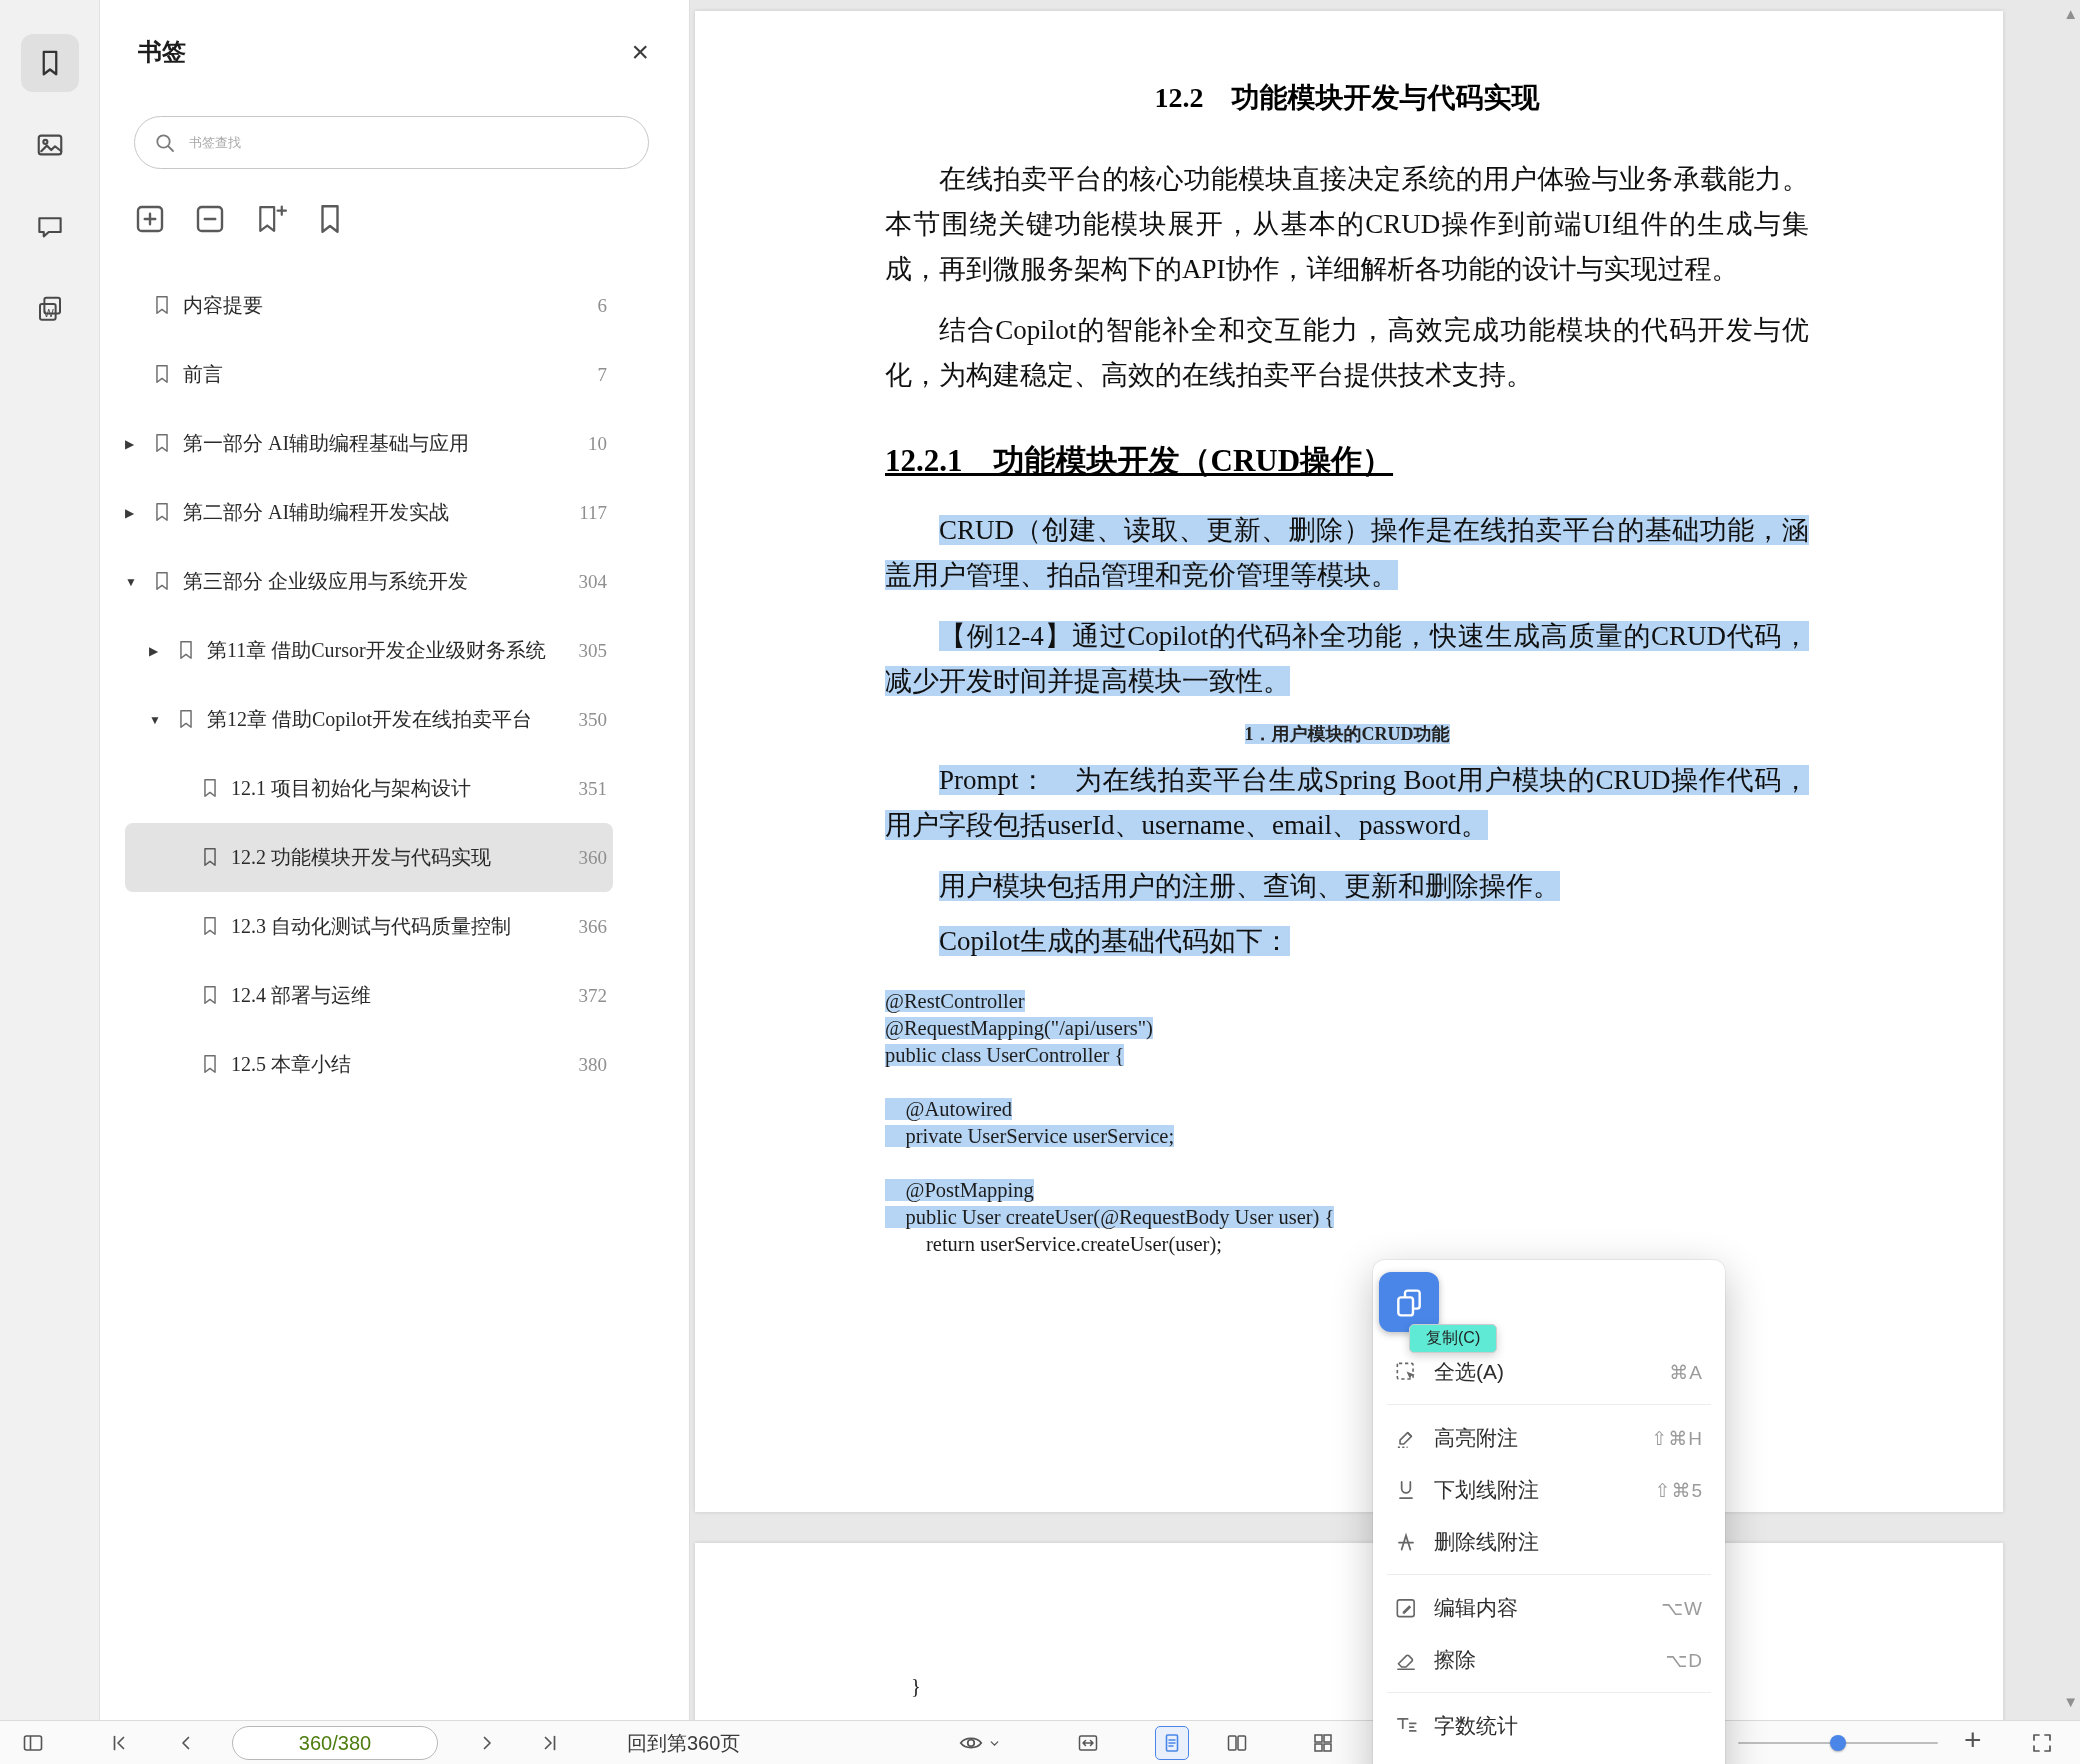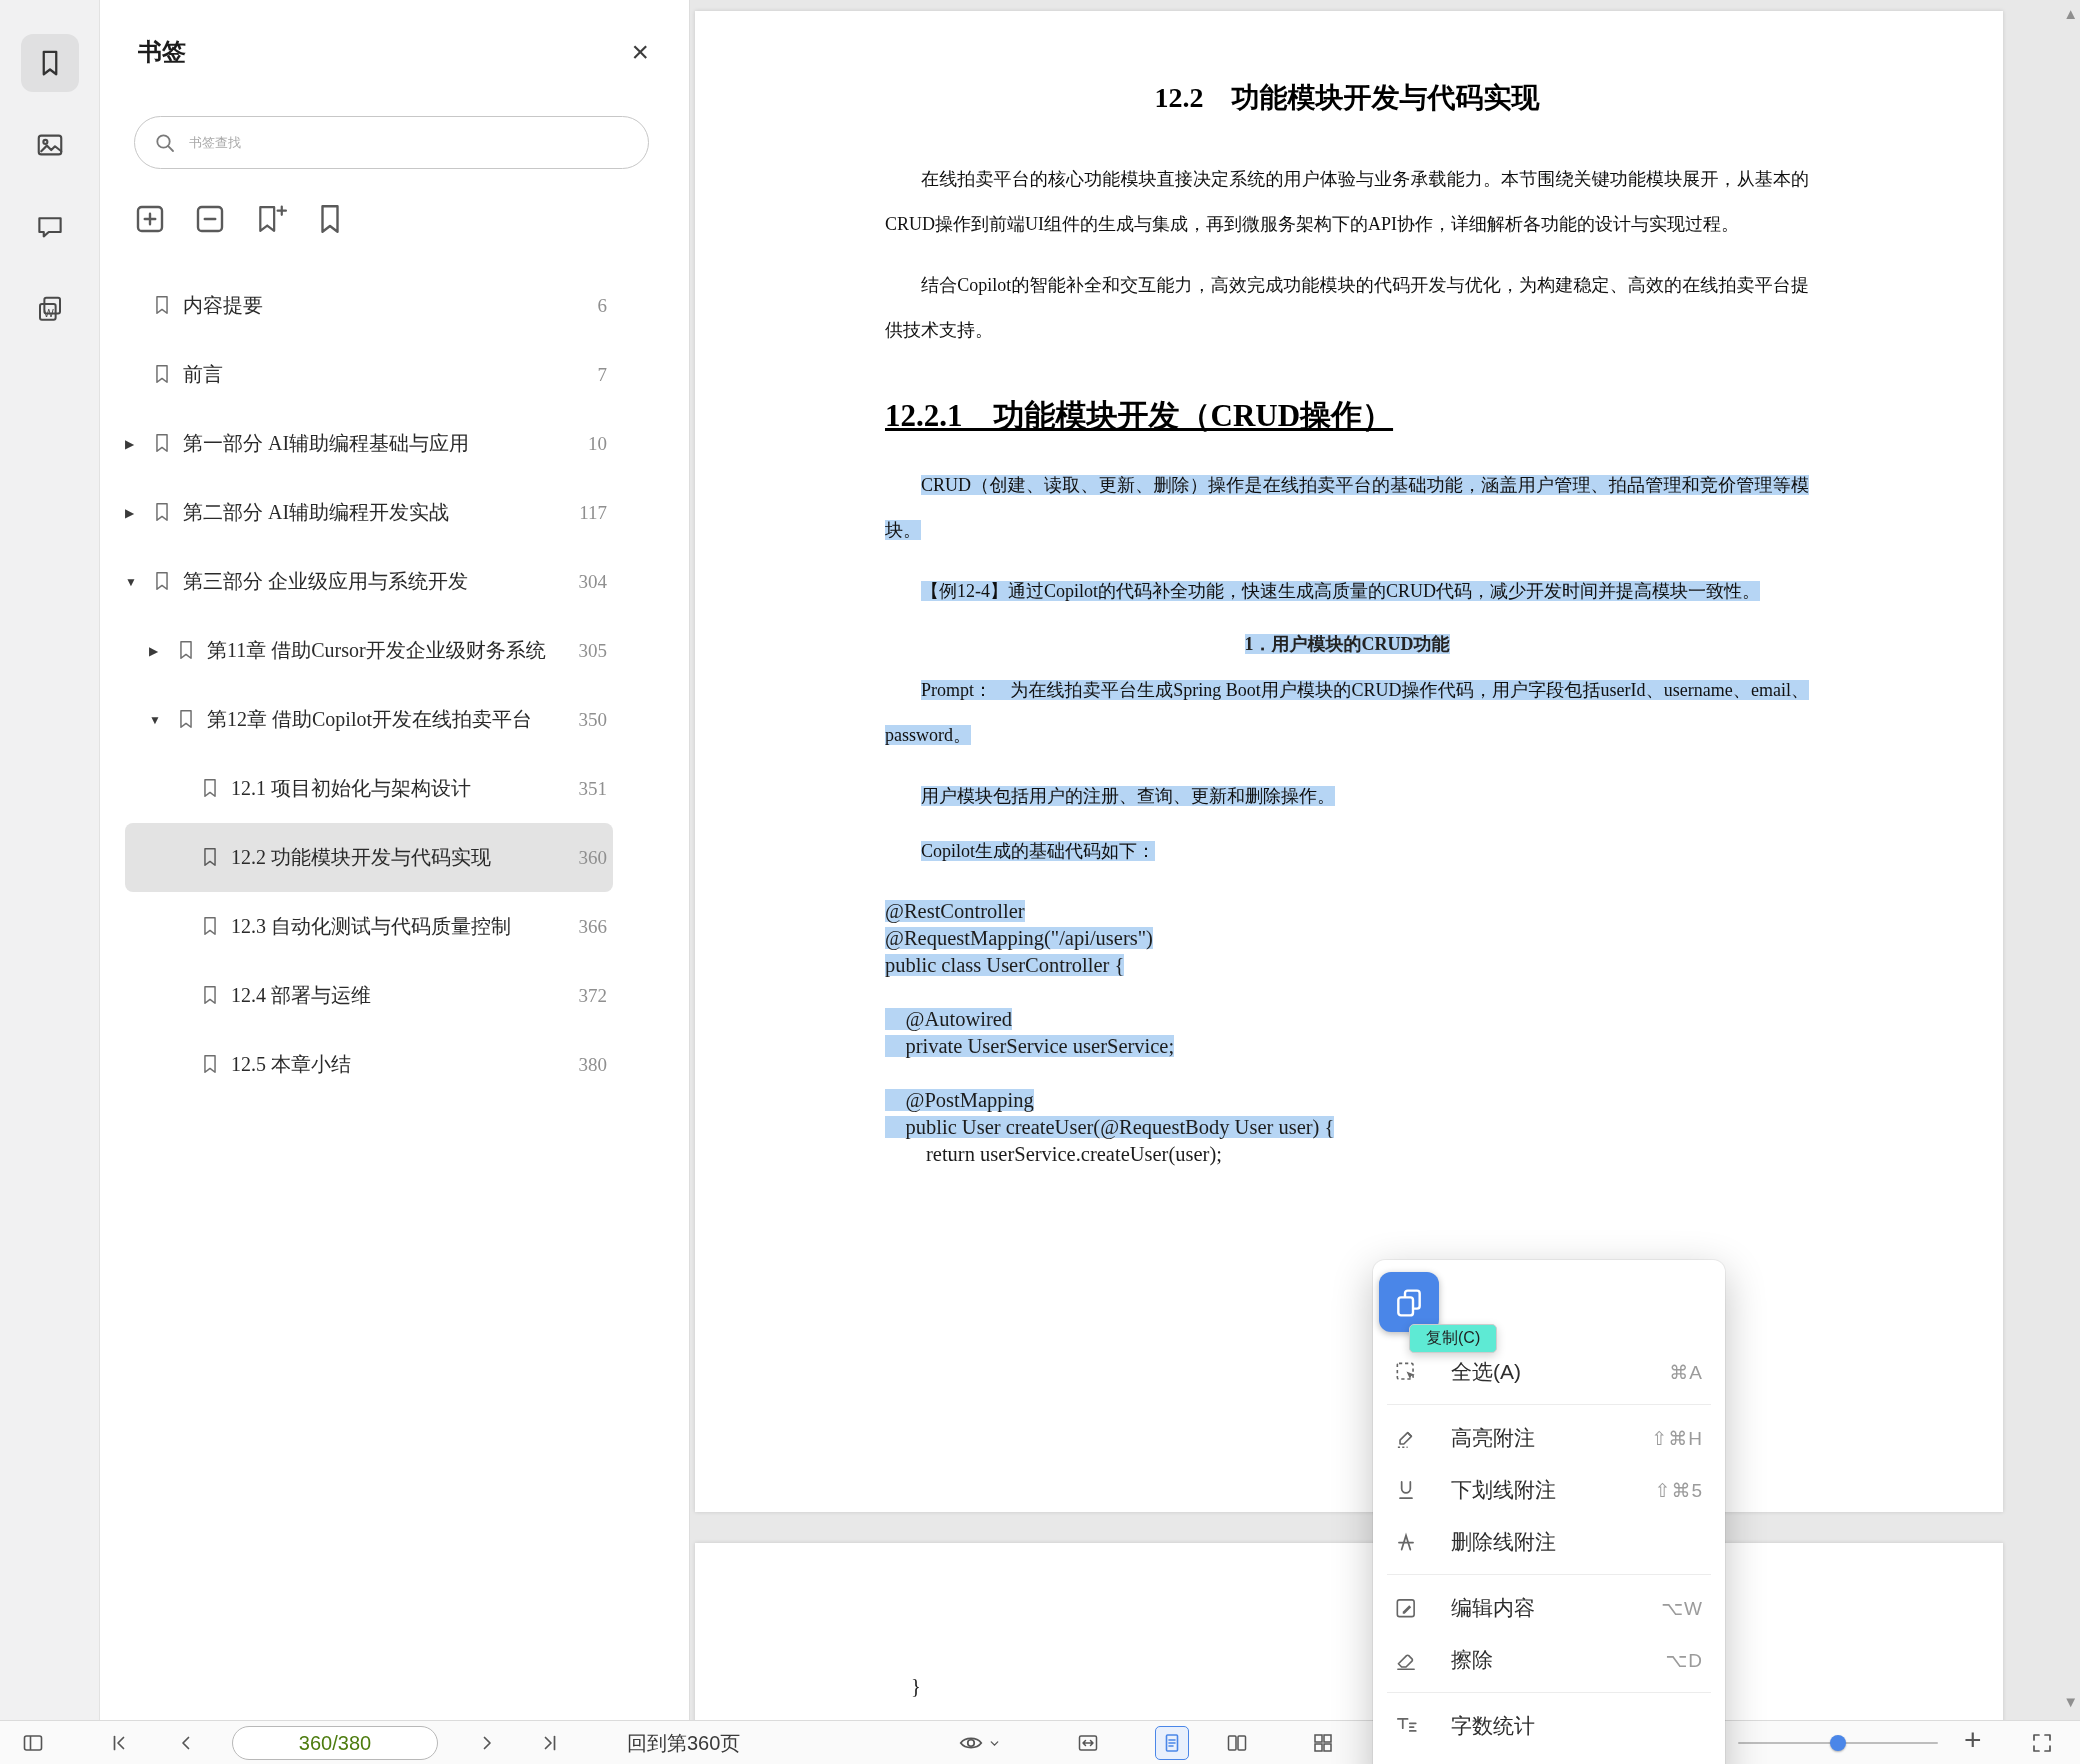--- a/index.html
+++ b/index.html
@@ -51,21 +51,21 @@
 
   
   .page { position:absolute; left:695px; width:1308px; background:#fff;
           box-shadow:0 0 4px rgba(0,0,0,.14); z-index:1;
           font-family:"Liberation Serif",serif; }
   .page1 { top:11px; height:1501px; padding:50px 194px 0 190px; overflow:hidden; }
   .page2 { top:1543px; height:420px; padding:132px 194px 0 216px; }
 
   .p-title { text-align:center; font-size:28px; font-weight:700; color:#000;
              margin:18px 0 40px; }
-  .body-p { font-size:18px; line-height:45px; text-align:justify;
+  .body-p { font-size:27px; line-height:45px; text-align:justify;
             text-indent:2em; color:#101010; margin-bottom:16px; }
   .h2 { font-size:31px; font-weight:700; color:#000; margin:42px 0 26px;text-decoration:underline; }
   .sub1 { text-align:center; font-size:18px; font-weight:700; margin:18px 0 12px; }
   .hl { background:#b6d5f4; }
   .codeblock { margin-top:24px; font-size:20.5px; line-height:27px; color:#1c1c1c; }
   .code-line { white-space:pre; min-height:27px; }
   .p2-code { font-size:20.5px; color:#1c1c1c; }
 
   
   .ctx { position:absolute; left:1373px; top:1260px; width:352px; height:530px;
@@ -74,21 +74,21 @@
   .copy-btn { position:absolute; left:6px; top:12px; width:60px; height:60px;
               background:#4a86e8; border-radius:12px; display:flex;
               align-items:center; justify-content:center;
               box-shadow:0 2px 7px rgba(0,0,0,.28); }
   .tooltip { position:absolute; left:36px; top:64px; z-index:2;
              background:#5eead4; border:1px solid #cdcdcd; border-radius:5px;
              box-shadow:0 3px 10px rgba(0,0,0,.18); padding:3px 16px;
              font-size:16px; color:#1f1f1f; white-space:nowrap;
              font-family:"Liberation Sans",sans-serif; }
   .mrow { display:flex; align-items:center; height:52px; padding:0 22px 0 20px;
-          gap:32px; }
+          gap:15px; }
   .micon { flex:none; width:26px; height:26px; display:flex; align-items:center;
            justify-content:center; }
   .mlabel { flex:1; font-size:21px; color:#2d2d2d; white-space:nowrap; }
   .mkey { font-size:19px; color:#9b9b9b; letter-spacing:1px; }
   .mdiv { height:1px; background:#ececec; margin:6px 14px 7px; }
 
   
   .statusbar { position:absolute; left:0; right:0; bottom:0; height:44px;
                background:#fafafa; border-top:1px solid #dbdbdb; z-index:10; }
   .sb-abs { position:absolute; top:10px; }

